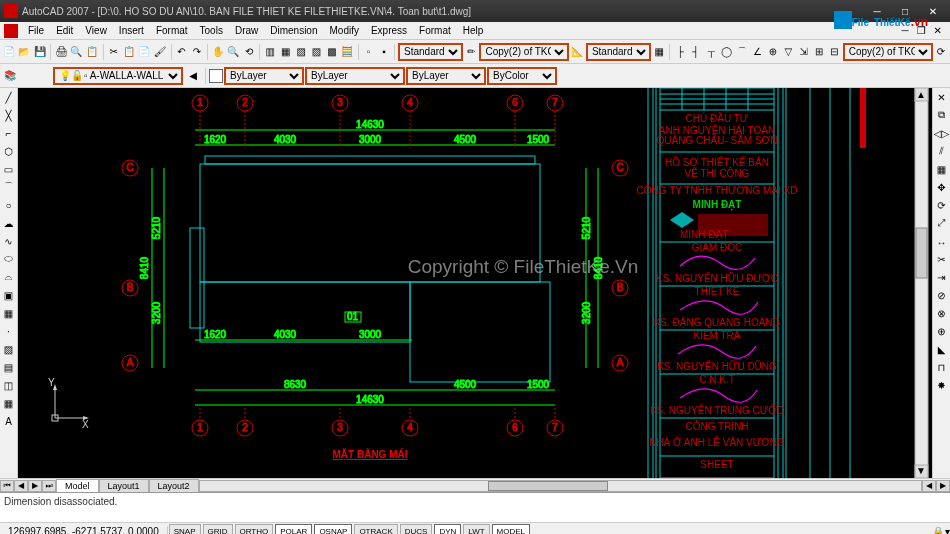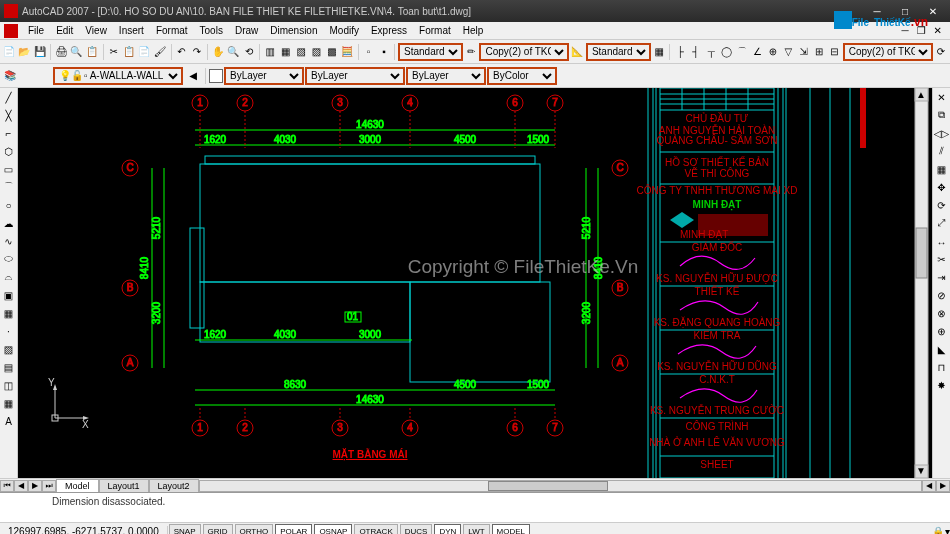--- a/index.html
+++ b/index.html
@@ -44,21 +44,21 @@
 
 .hscroll-row { height: 14px; background: #f0f0f0; display: flex; align-items: center; border-top: 1px solid #ccc; }
 .tab { padding: 1px 8px; background: #ddd; border: 1px solid #aaa; border-bottom: none; font-size: 9px; cursor: pointer; }
 .tab.active { background: #fff; }
 .nav-arrow { width: 14px; height: 12px; display: flex; align-items: center; justify-content: center; background: #ddd; border: 1px solid #aaa; cursor: pointer; font-size: 8px; }
 .hscroll-track { flex: 1; height: 12px; background: #e8e8e8; border: 1px solid #aaa; position: relative; }
 .hscroll-thumb { position: absolute; height: 10px; background: #ccc; border: 1px solid #888; top: 0; }
 
 
 .command-area { height: 30px; background: #fff; border-top: 1px solid #999; padding: 2px 4px; font-family: monospace; font-size: 10px; overflow: hidden; line-height: 1.3; }
-.command-area .history { color: #333; margin-left: 48px; }
+.command-area .history { color: #333; }
 .command-area .prompt { color: #333; }
 
 
 .statusbar { height: 18px; background: #f0f0f0; display: flex; align-items: center; border-top: 1px solid #ccc; font-size: 9px; }
 .statusbar .coords { padding: 0 8px; border-right: 1px solid #ccc; }
 .statusbar .toggle { padding: 2px 4px; border: 1px solid #aaa; margin: 0 1px; background: #e8e8e8; cursor: pointer; font-size: 8px; }
 .statusbar .toggle.active { background: #fff; border-color: #666; }
 
 
 .copyright-wm { position: absolute; top: 50%; left: 50%; transform: translate(-50%, -50%); color: rgba(180,180,180,0.7); font-size: 19px; pointer-events: none; z-index: 5; margin-left: 48px; }

